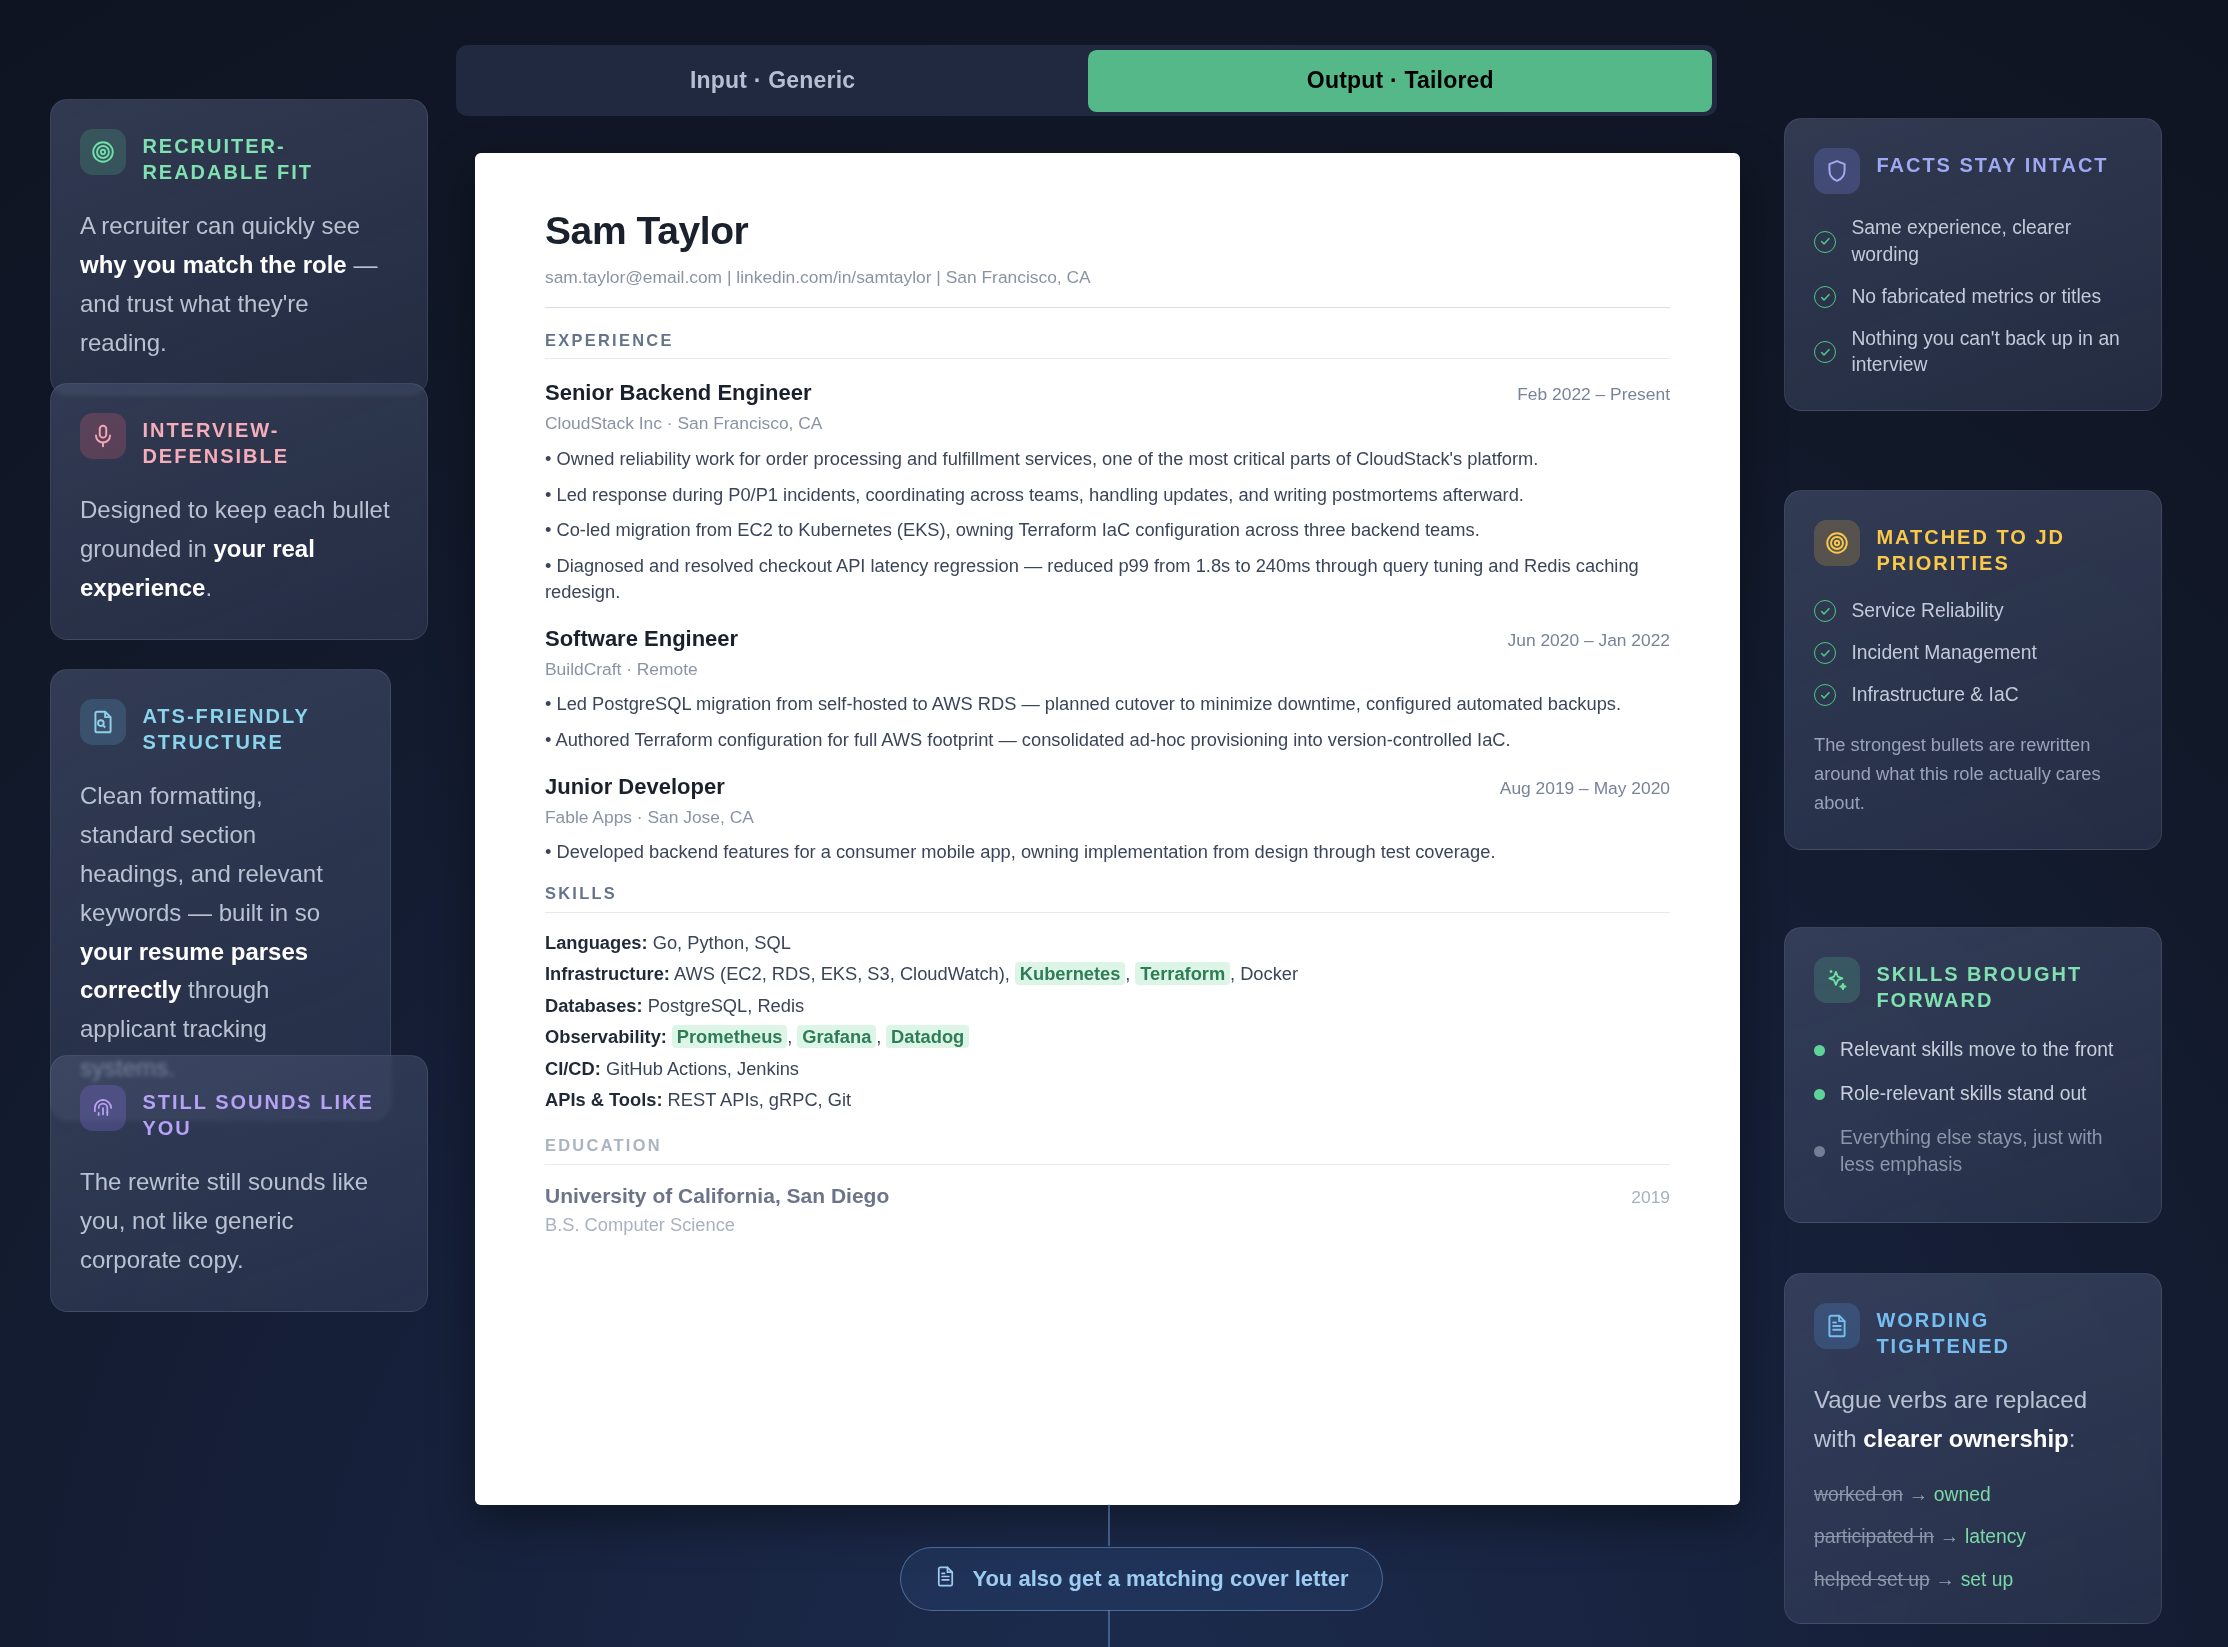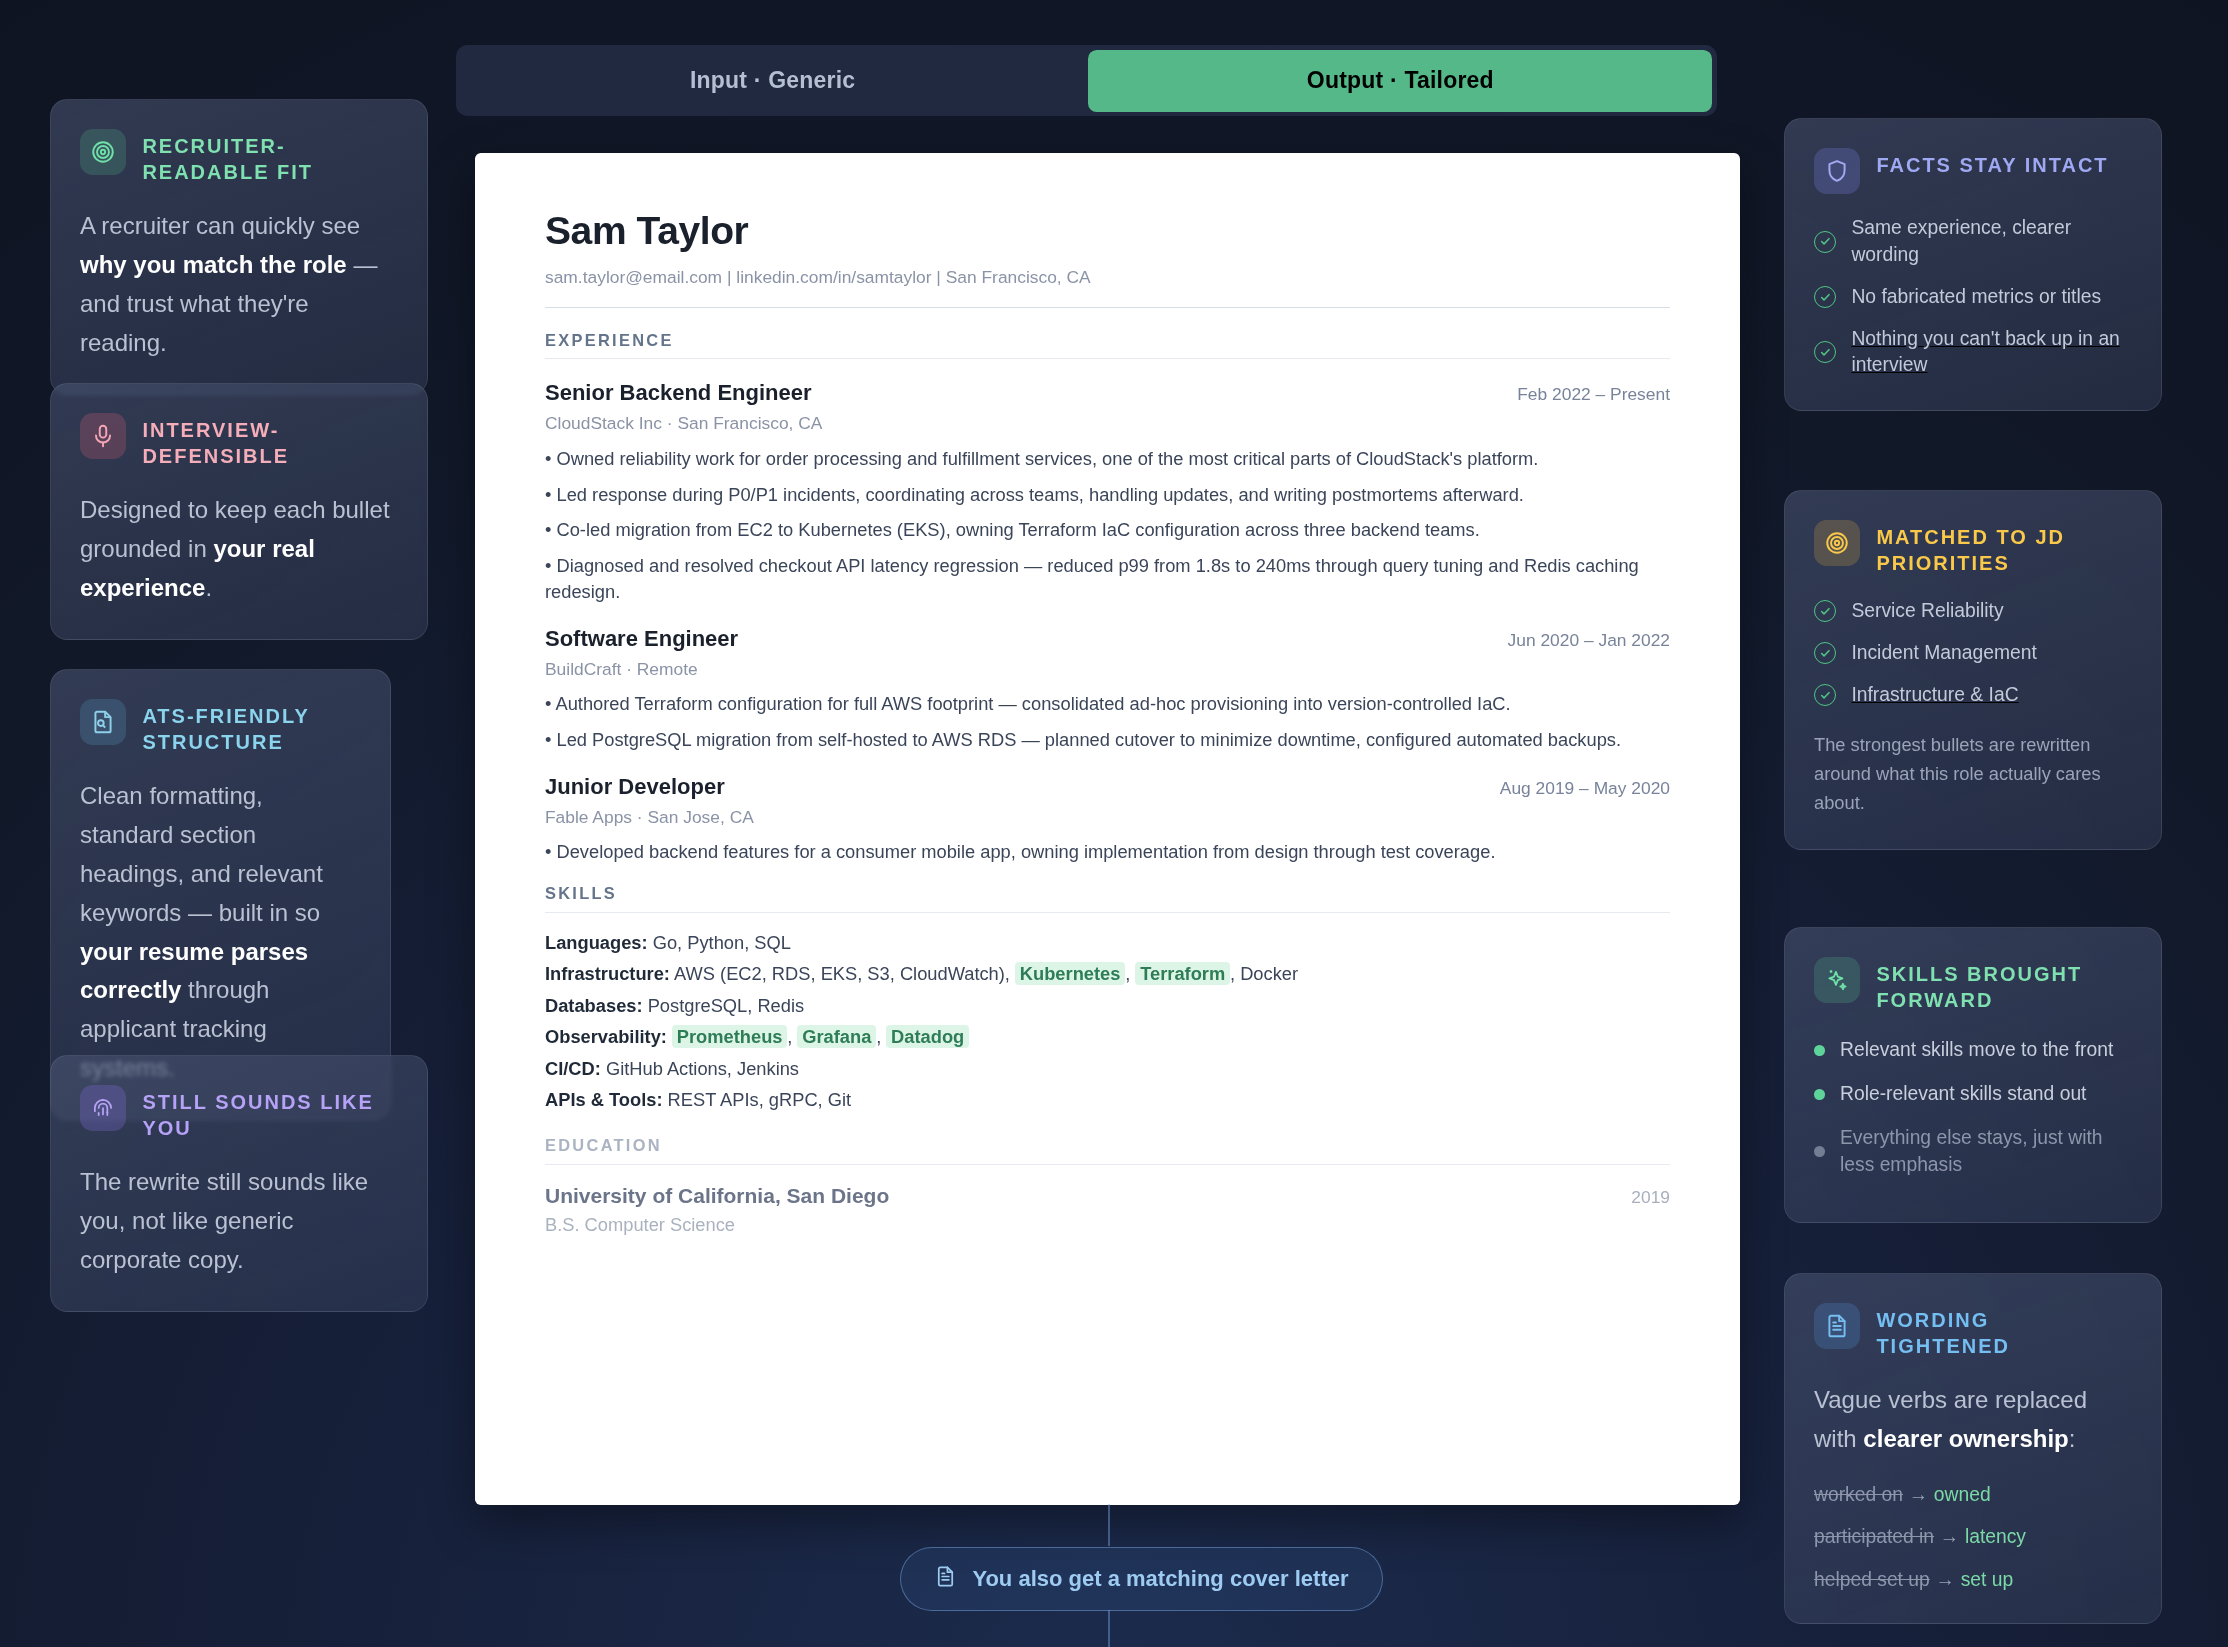--- a/index.html
+++ b/index.html
@@ -147,21 +147,21 @@
   .t-indigo { color: #9fa8f2; }
   .t-amber  { color: #fbc94a; }
   .t-blue   { color: #74bef2; }
 
   
   .chk-list { margin-top: 21px; }
   .chk-item {
     display: flex; align-items: center; gap: 15.4px;
     margin-bottom: 15.4px;
   }
-  .chk-item:last-child { margin-bottom: 0; text-decoration: underline; }
+  .chk-item:last-child { margin-bottom: 0; }
   .chk {
     flex: 0 0 22px; width: 22px; height: 22px; border-radius: 50%;
     border: 1.7px solid #4fc683;
     display: flex; align-items: center; justify-content: center;
   }
   .chk svg { width: 12.6px; height: 12.6px; color: #4fc683; }
   .chk-text { font-size: 19.3px; line-height: 1.38; color: #c3cada; }
 
   .note {
     margin-top: 21px; font-size: 18.3px; line-height: 1.6;
@@ -237,22 +237,22 @@
       </div>
     </div>
 
     <div class="job">
       <div class="job-row">
         <div class="job-title">Software Engineer</div>
         <div class="job-dates">Jun 2020 – Jan 2022</div>
       </div>
       <div class="job-meta">BuildCraft · Remote</div>
       <div class="bullets">
+        <div class="bullet">• Led PostgreSQL migration from self-hosted to AWS RDS — planned cutover to minimize downtime, configured automated backups.</div>
         <div class="bullet">• Authored Terraform configuration for full AWS footprint — consolidated ad-hoc provisioning into version-controlled IaC.</div>
-        <div class="bullet">• Led PostgreSQL migration from self-hosted to AWS RDS — planned cutover to minimize downtime, configured automated backups.</div>
       </div>
     </div>
 
     <div class="job">
       <div class="job-row">
         <div class="job-title">Junior Developer</div>
         <div class="job-dates">Aug 2019 – May 2020</div>
       </div>
       <div class="job-meta">Fable Apps · San Jose, CA</div>
       <div class="bullets">

